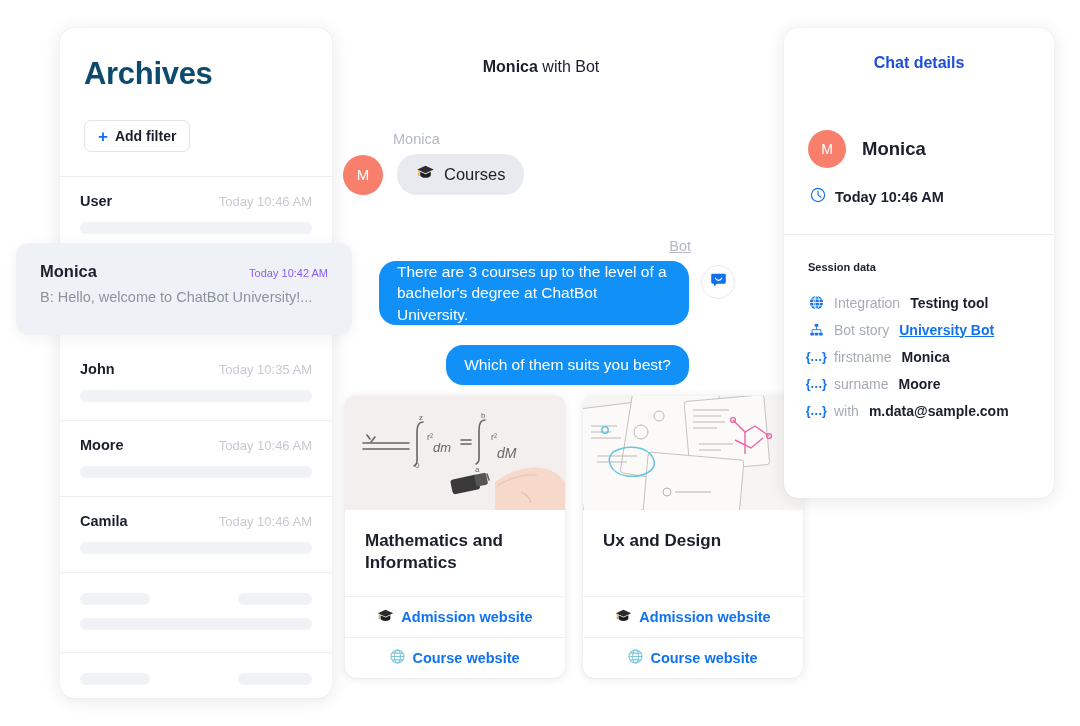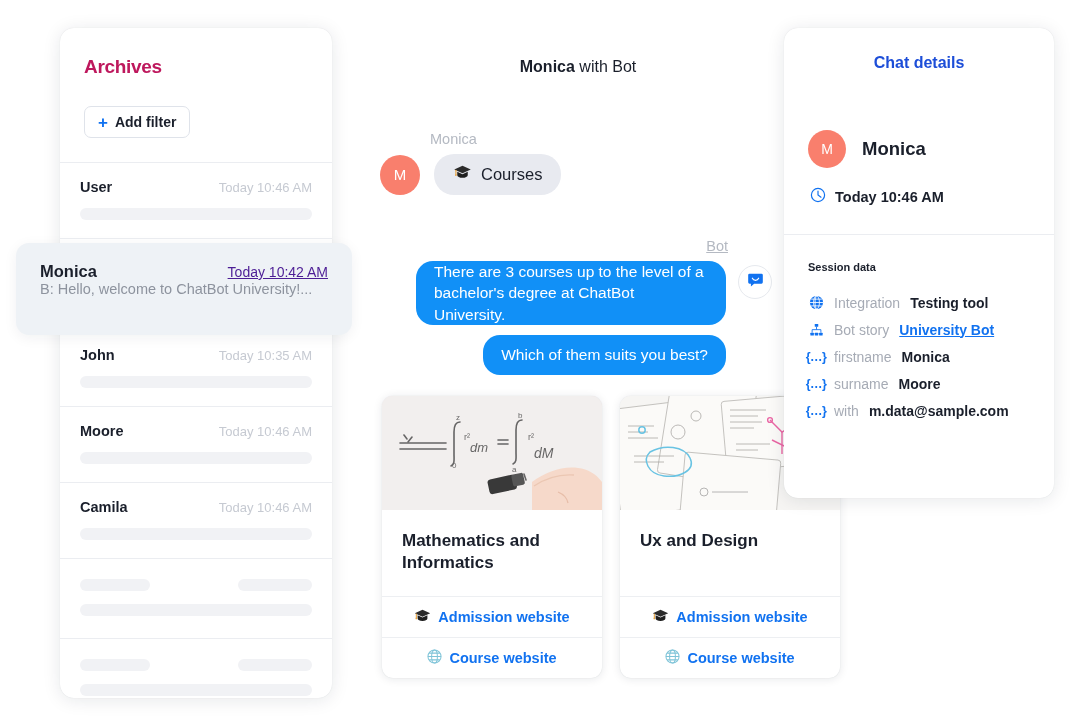--- a/index.html
+++ b/index.html
@@ -15,21 +15,21 @@
   
   .archives-panel {
     position: absolute; left: 60px; top: 28px;
     width: 272px; height: 670px;
     background: #ffffff;
     border-radius: 14px;
     box-shadow: 0 2px 18px rgba(22,34,51,.10), 0 0 1px rgba(22,34,51,.14);
     overflow: hidden;
   }
   .archives-title {
-    font-size: 19px; font-weight: 700; color: #be185d;
+    font-size: 31px; font-weight: 700; color: #0c4a6e;
     letter-spacing: -.3px;
     padding: 28px 0 0 24px;
   }
   .add-filter-wrap { padding: 28px 0 0 24px; }
   .add-filter-btn {
     display: inline-flex; align-items: center; gap: 7px;
     height: 32px; padding: 0 13px;
     background: #fff; border: 1px solid #dfe3ea; border-radius: 7px;
     font-size: 14px; font-weight: 700; color: #1a1f2b;
     cursor: pointer;
@@ -59,25 +59,25 @@
     width: 336px; height: 92px;
     background: #eef2f6;
     border-radius: 13px;
     padding: 19px 24px 0 24px;
     box-shadow: 0 3px 14px rgba(22,34,51,.06);
     cursor: pointer;
     z-index: 6;
   }
   .chat-row-selected .row-top { display: flex; align-items: baseline; justify-content: space-between; }
   .chat-row-selected .row-name { font-size: 16.5px; font-weight: 700; color: #1a1f2b; }
-  .chat-row-selected .row-time { font-size: 14px; color: #4c1d95; text-decoration: underline; }
-  .chat-row-selected .row-preview { font-size: 14.5px; color: #8d939e; white-space: nowrap; }
+  .chat-row-selected .row-time { font-size: 11px; color: #8b5cf6; }
+  .chat-row-selected .row-preview { margin-top: 8px; font-size: 14.5px; color: #8d939e; white-space: nowrap; }
 
   
-  .conversation { position: absolute; left: 352px; top: 0; width: 452px; height: 638px; }
+  .conversation { position: absolute; left: 315px; top: 0; width: 452px; height: 638px; }
   .conv-header {
     text-align: center; padding-top: 58px;
     font-size: 16px; color: #1a1f2b;
   }
   .conv-header b { font-weight: 700; }
   .conv-header .regular { font-weight: 400; }
 
   .msg-block-user { position: absolute; left: 28px; top: 131px; }
   .msg-author { font-size: 14.5px; color: #b4b9c2; padding-left: 50px; }
   .msg-row { display: flex; align-items: center; gap: 14px; margin-top: 7px; }
@@ -264,21 +264,21 @@
         <div class="bot-avatar">
           <span>
             <svg width="17" height="17" viewBox="0 0 20 20" aria-hidden="true">
               <path d="M3 2h14a1.6 1.6 0 0 1 1.6 1.6v8.6A1.6 1.6 0 0 1 17 13.8H8.4L4.6 17v-3.2H3A1.6 1.6 0 0 1 1.4 12.2V3.6A1.6 1.6 0 0 1 3 2z" fill="#1172f0"></path>
               <path d="M6.3 7.3c.7 1.6 2 2.5 3.7 2.5s3-0.9 3.7-2.5" stroke="#fff" stroke-width="1.4" fill="none" stroke-linecap="round"></path>
             </svg>
           </span>
         </div>
       </div>
 
-      <div class="bot-line" style="padding-right:46px;margin-top:10px;">
+      <div class="bot-line" style="padding-right:46px;margin-top:20px;">
         <div class="bubble-bot-2">Which of them suits you best?</div>
       </div>
     </div>
 
     <div class="cards-area">
 
       <div class="course-card">
         <div class="card-img" style="background:linear-gradient(150deg,#f1eceb 0%,#eae3e2 55%,#e6dedd 100%);">
           <svg width="220" height="114" viewBox="0 0 220 114" aria-hidden="true">
             <rect width="220" height="114" fill="#f2eeed"></rect>

